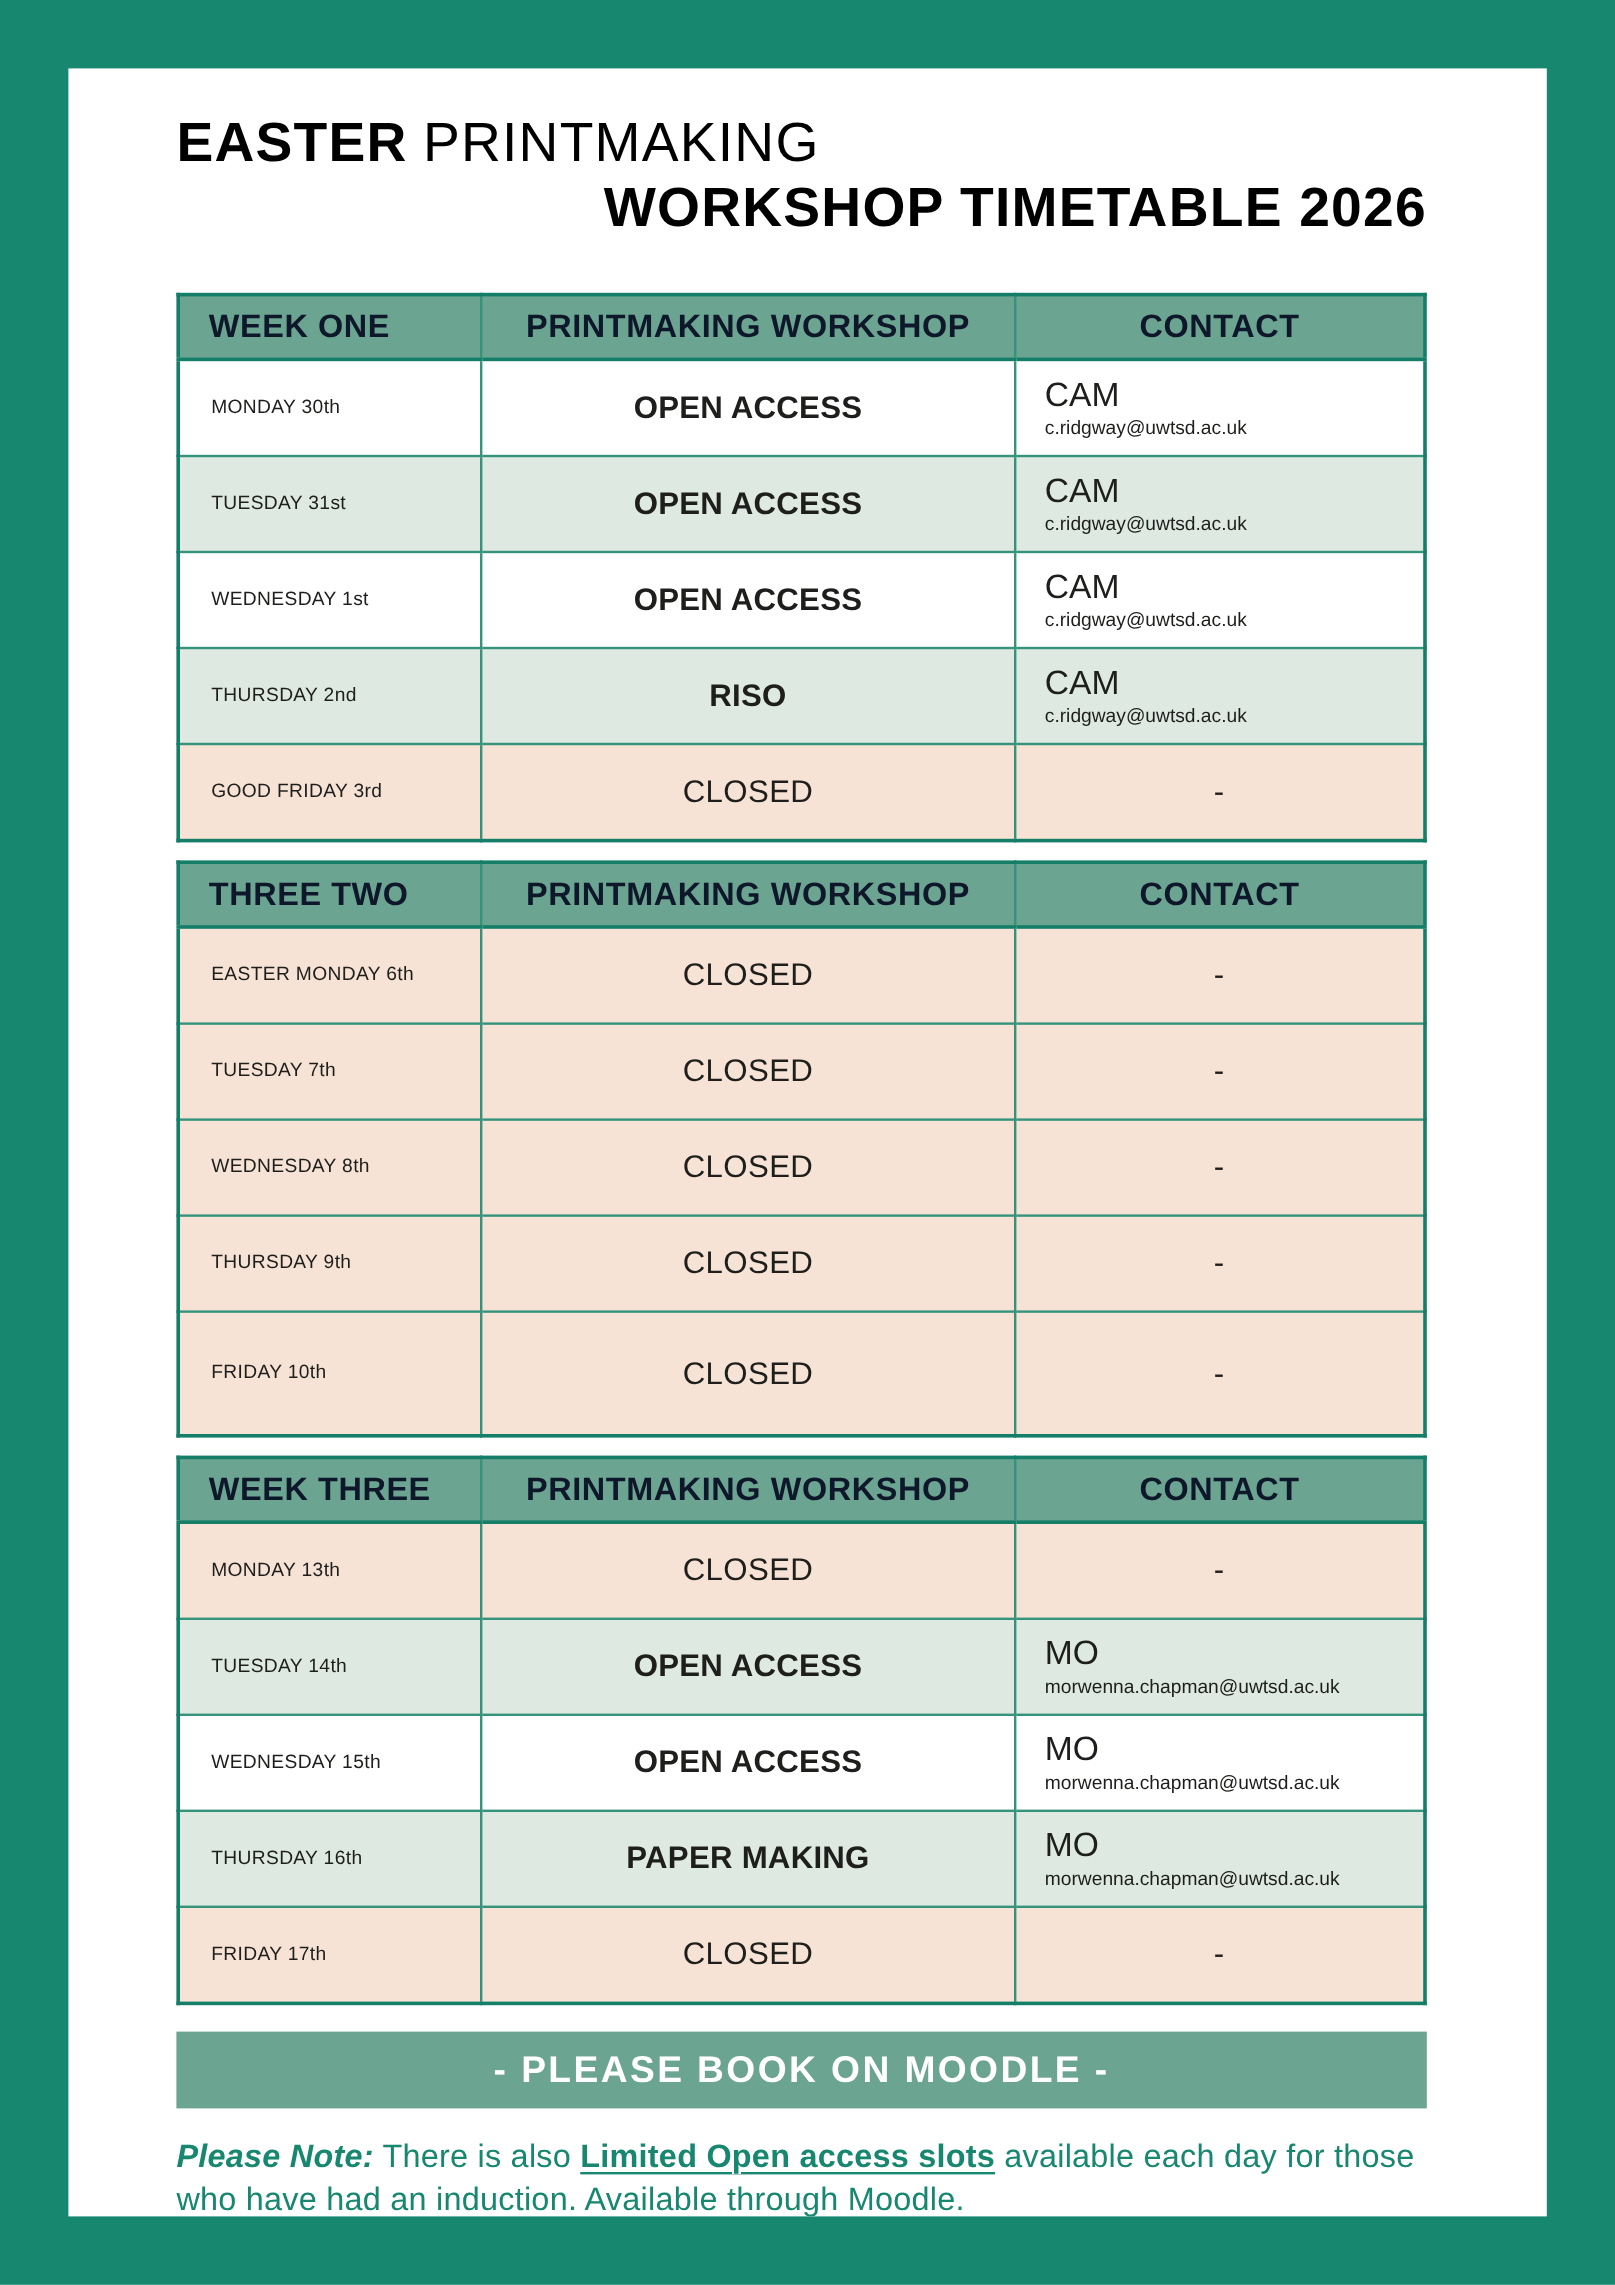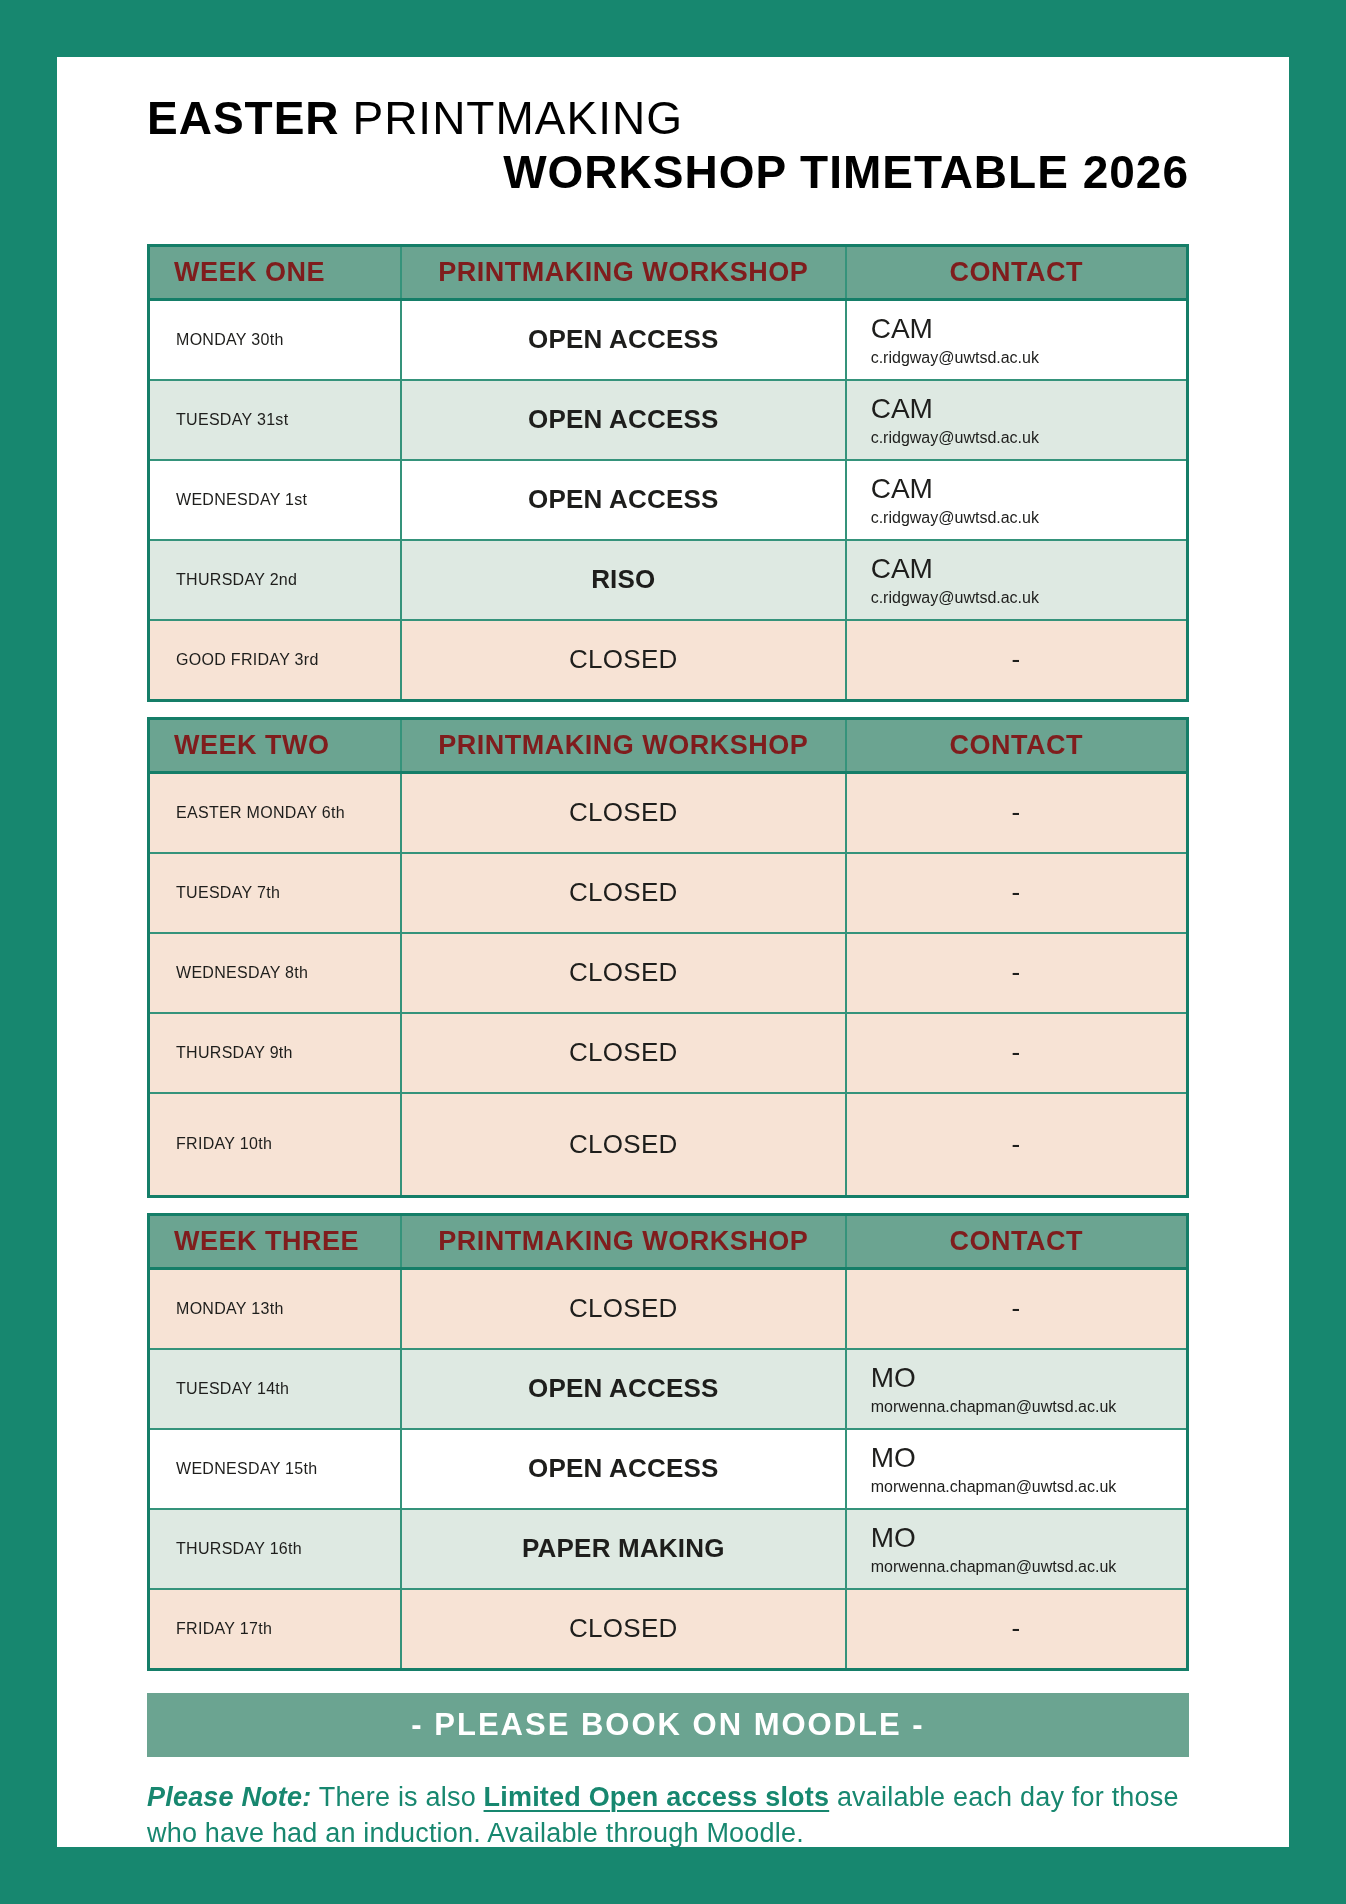--- a/index.html
+++ b/index.html
@@ -25,21 +25,21 @@
   
   table.tt {
     width:100%; border-collapse:collapse; table-layout:fixed;
     border:3px solid #157E68; margin-bottom:15px;
   }
   table.tt th, table.tt td { border:2px solid #35937B; }
   table.tt col.c1 { width:24.3%; }
   table.tt col.c2 { width:42.8%; }
   table.tt col.c3 { width:32.9%; }
   table.tt th {
-    background:#6BA491; color:#7f1d1d; font-weight:700; font-size:27px;
+    background:#6BA491; color:#0f172a; font-weight:700; font-size:27px;
     height:49px; letter-spacing:0.5px; border-bottom:3px solid #157E68;
   }
   th.h-week { text-align:left; padding-left:24px; }
   th.h-center { text-align:center; }
   td { height:76px; color:#1E1E1C; }
   tr.tall td { height:99px; }
   td.day { text-align:left; padding-left:26px; font-size:16px; letter-spacing:0.3px;margin-top:20px; }
   td.ws  { text-align:center; font-size:26px; font-weight:400; letter-spacing:0.3px; }
   td.ws[data-em="bold"] { font-weight:700; letter-spacing:0.2px; }
   td.contact { text-align:left; padding-left:24px; }
@@ -136,21 +136,21 @@
     </table>
 
     <table class="tt">
       <colgroup>
           <col class="c1">
           <col class="c2">
           <col class="c3">
         </colgroup>
       <thead>
         <tr>
-          <th class="h-week">WEEK TWO</th>
+          <th class="h-week">THREE TWO</th>
           <th class="h-center">PRINTMAKING WORKSHOP</th>
           <th class="h-center">CONTACT</th>
         </tr>
       </thead>
       <tbody>
         <tr data-tone="peach">
           <td class="day">EASTER MONDAY 6th</td>
           <td class="ws" data-em="normal">CLOSED</td>
           <td class="contact" data-ctype="dash">
             <span class="cname">-</span>

